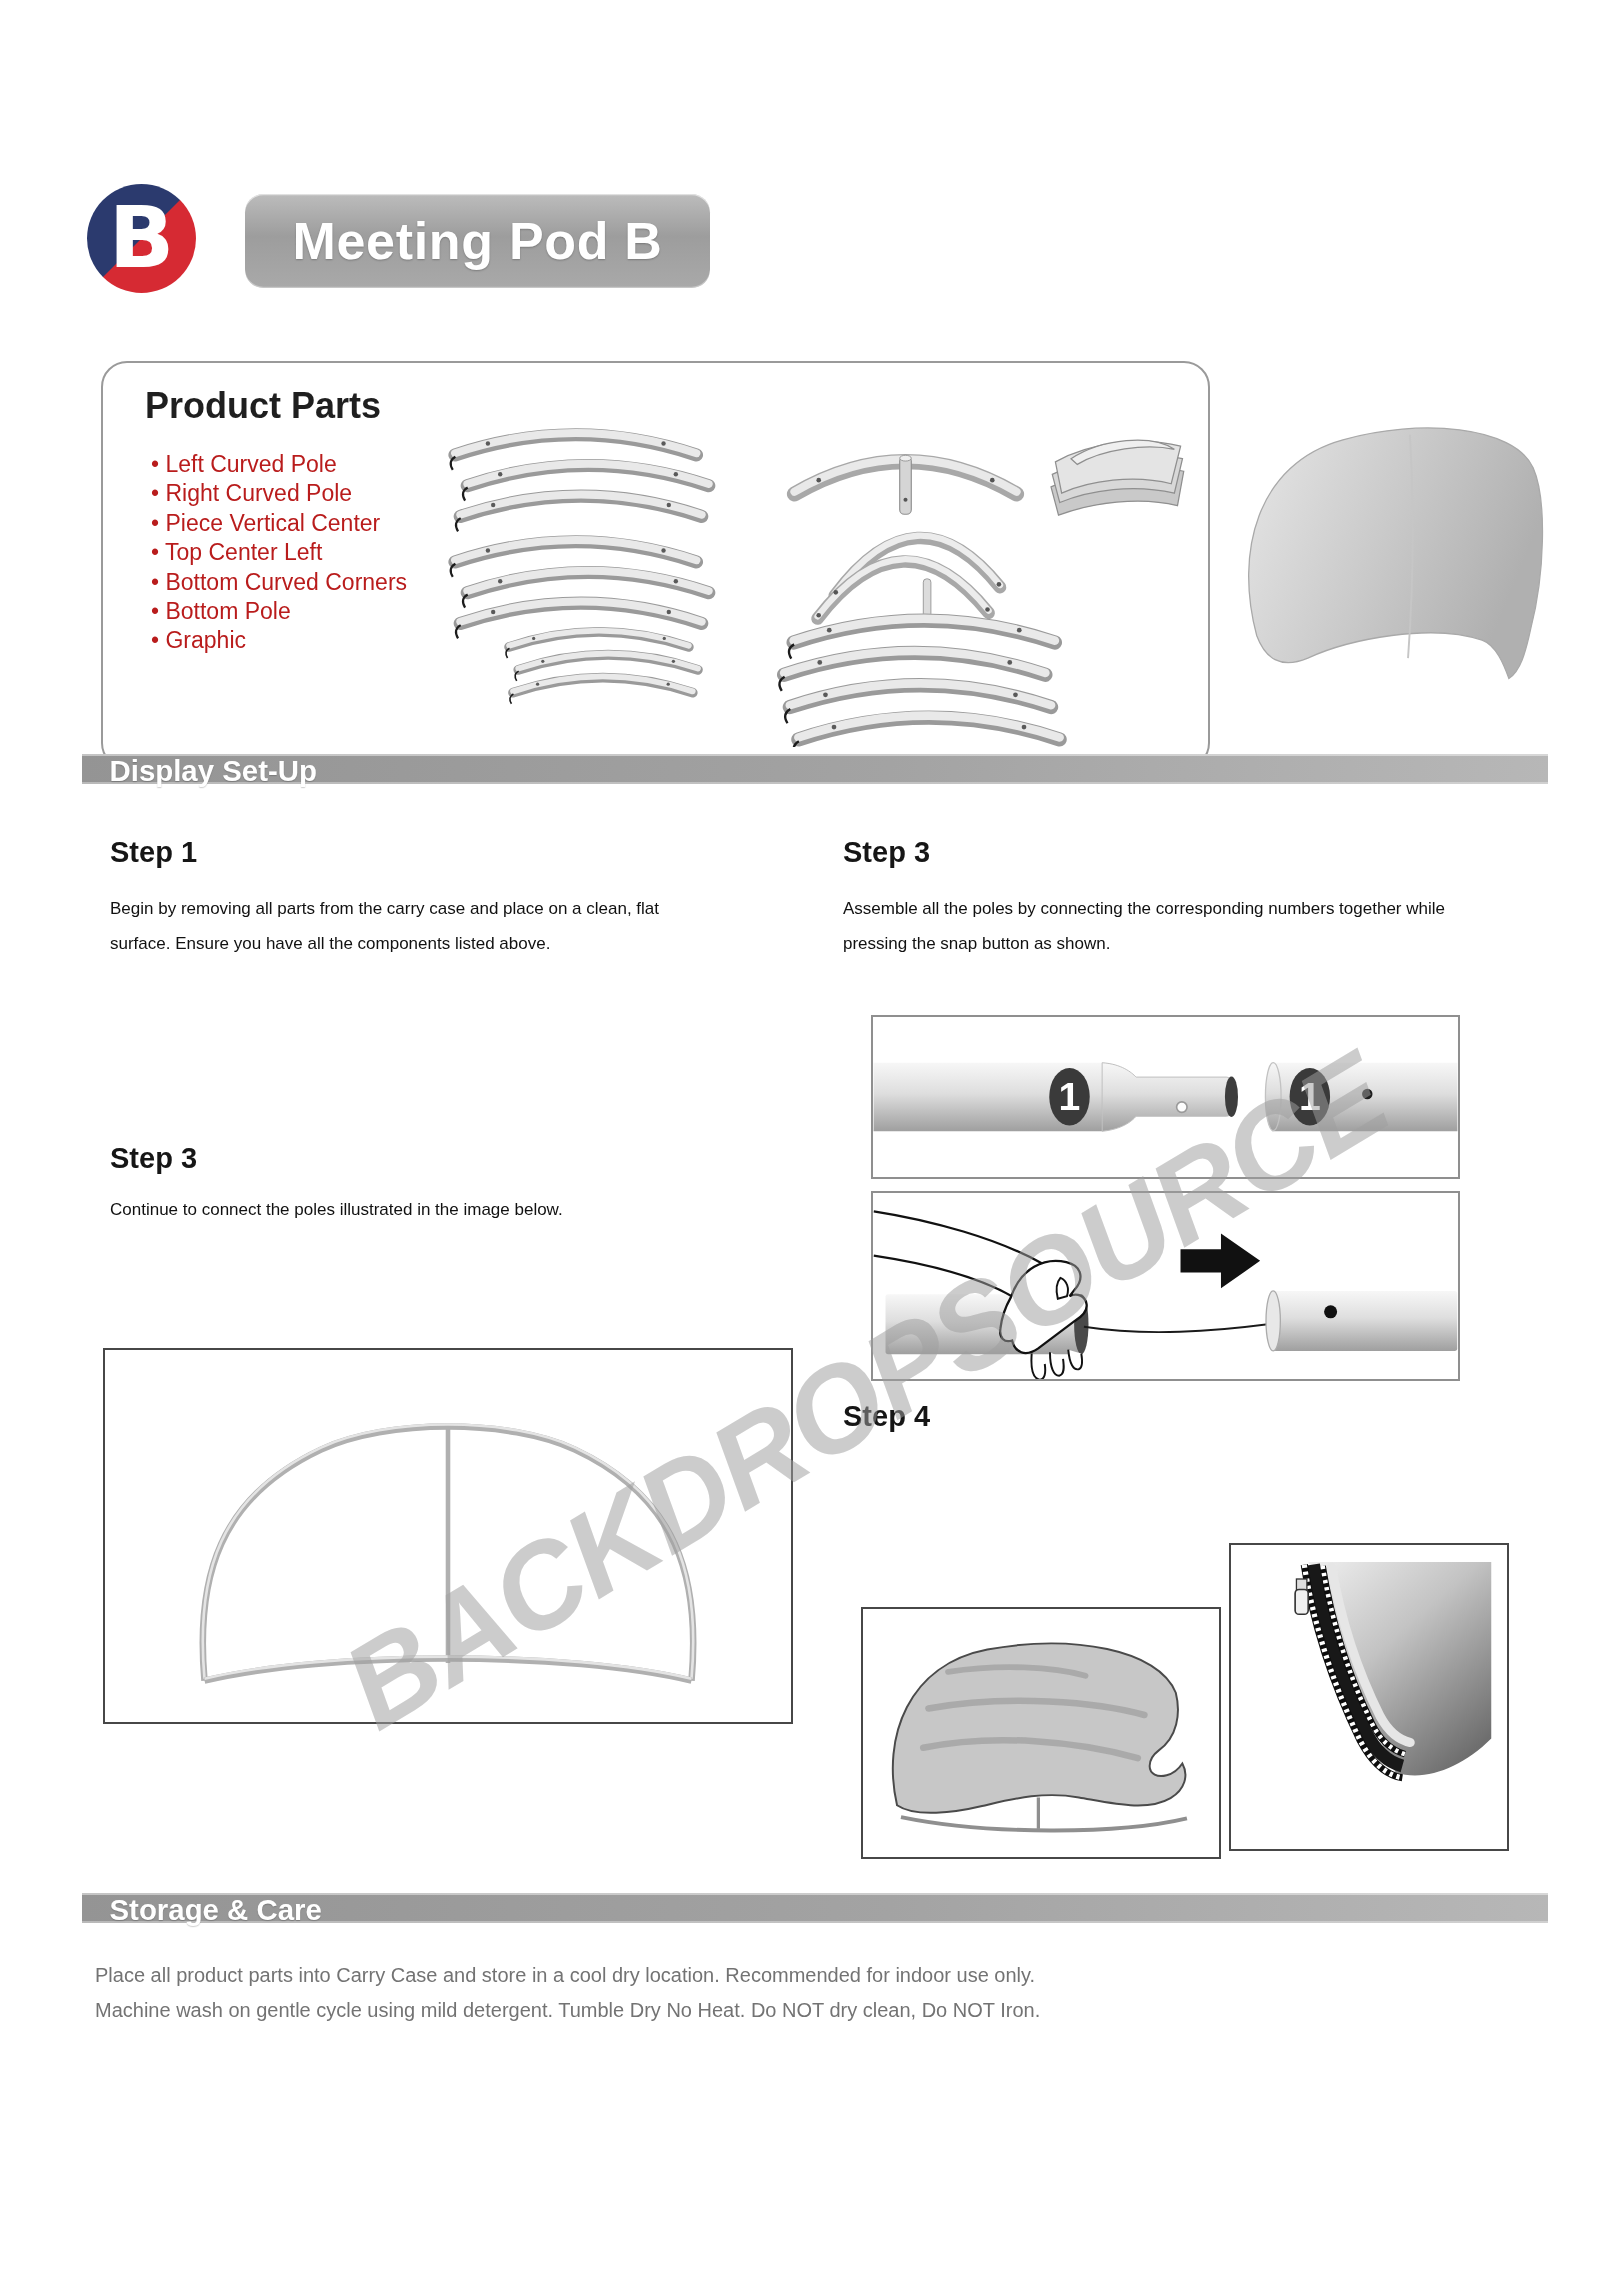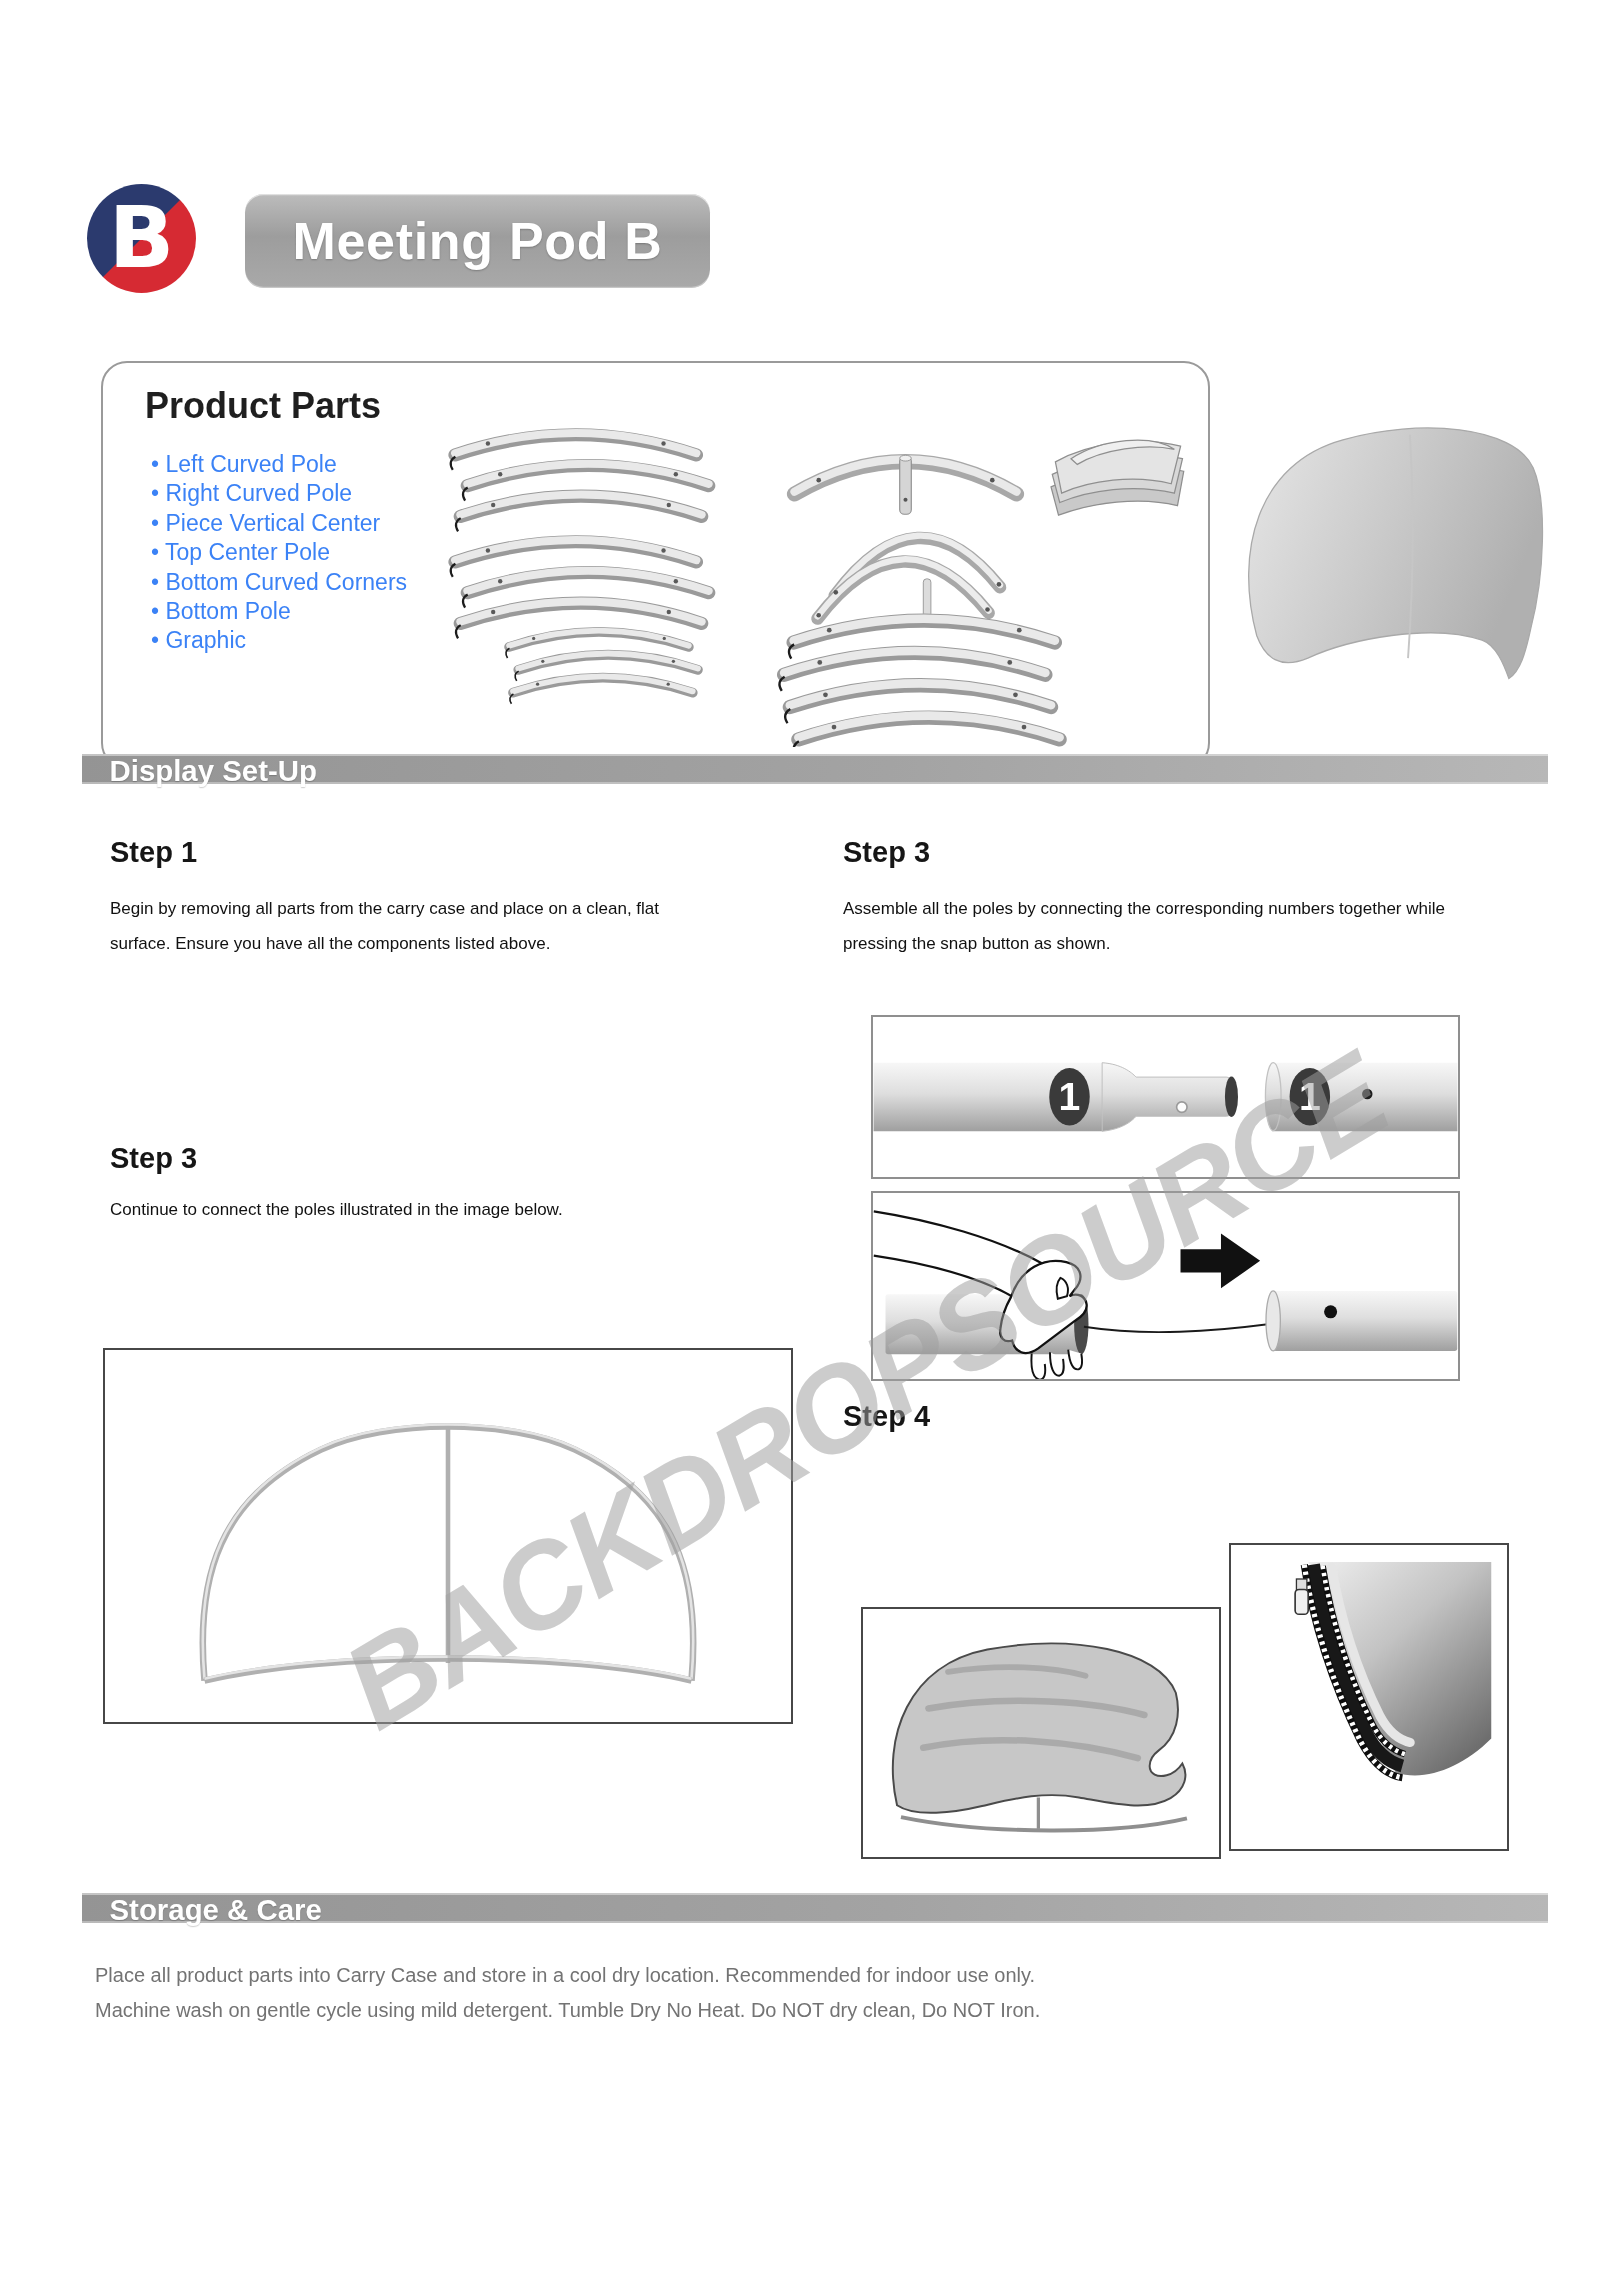--- a/index.html
+++ b/index.html
@@ -16,21 +16,21 @@
         background:linear-gradient(180deg,#bcbcbc 0%,#9d9d9d 45%,#a9a9a9 100%);
         display:flex;align-items:center;justify-content:center;
         box-shadow:inset 0 1.3px 0 rgba(255,255,255,.55), inset 0 -1.3px 0 rgba(255,255,255,.35);}
   .title-banner span{color:#fff;font-size:52px;font-weight:bold;letter-spacing:0.7px;
         text-shadow:0 1.3px 2px rgba(0,0,0,.25);}
 
   
   .parts-box{left:101px;top:361px;width:1105px;height:404px;border:2px solid #9a9a9a;border-radius:26px;background:#fff;}
   .parts-heading{left:145px;top:385px;font-size:36px;font-weight:bold;color:#1f1f1f;}
   .parts-list{left:151px;top:450px;width:366px;list-style:none;margin:0;padding:0;}
-  .parts-list li{font-size:23px;line-height:29.4px;color:#3b82f6;}
+  .parts-list li{font-size:23px;line-height:29.4px;color:#b91c1c;}
   .parts-list li::before{content:"• ";font-size:23px;}
 
   
   .section-banner{left:82px;width:1466px;height:30px;
         background:linear-gradient(95deg,#949494 0%,#a3a3a3 55%,#b7b7b7 100%);
         box-shadow:inset 0 2px 0 rgba(255,255,255,.45), inset 0 -2px 0 rgba(255,255,255,.35);
         display:flex;}
   .section-banner span{color:#fff;font-size:29.4px;font-weight:bold;padding-left:27.5px;
         text-shadow:0 1.3px 1.3px rgba(0,0,0,.2);}
   #banner-display{top:754px;}
@@ -91,21 +91,21 @@
   <div class="abs title-banner">
     <span>Meeting Pod B</span>
   </div>
 
   <div class="abs parts-box"></div>
   <div class="abs parts-heading">Product Parts</div>
   <ul class="abs parts-list">
     <li>Left Curved Pole</li>
     <li>Right Curved Pole</li>
     <li>Piece Vertical Center</li>
-    <li>Top Center Pole</li>
+    <li>Top Center Left</li>
     <li>Bottom Curved Corners</li>
     <li>Bottom Pole</li>
     <li>Graphic</li>
   </ul>
 
   <svg class="abs" style="left:444px;top:411px" width="281" height="123" viewBox="0 0 640 280">
     <use href="#pole-arc" x="0" y="0"></use>
       <use href="#pole-arc" x="28" y="70"></use>
       <use href="#pole-arc" x="12" y="140"></use>
   </svg>

